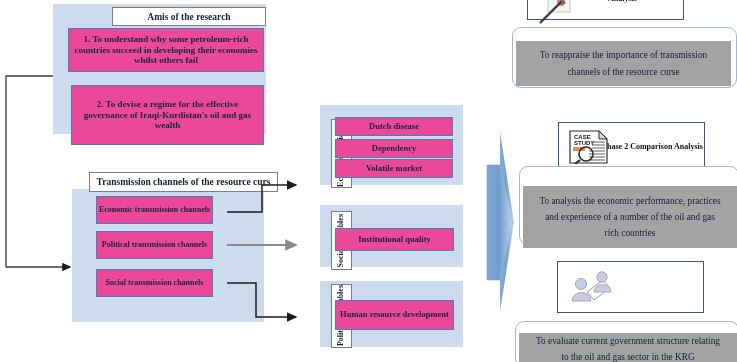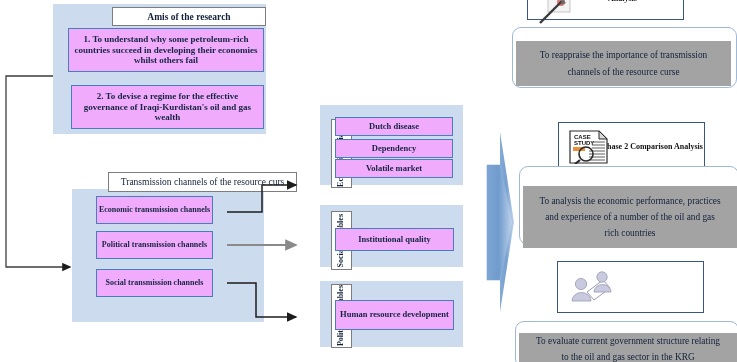--- a/index.html
+++ b/index.html
@@ -2,36 +2,36 @@
 <html><head>
 <meta charset="utf-8">
 <style>
   html,body{margin:0;padding:0;background:#ffffff;}
   body{width:737px;height:362px;position:relative;overflow:hidden;
        font-family:"Liberation Serif","DejaVu Serif",serif;}
   .abs{position:absolute;}
 
   
   .lightpanel{background:#ccdcee;}
-  .darkbox{background:#f0abfc;border:1px solid #4a7ebb;color:#15243f;
+  .darkbox{background:#ec4899;border:1px solid #4a7ebb;color:#15243f;
            display:flex;align-items:center;justify-content:center;
            text-align:center;font-weight:bold;line-height:1.15;}
   .whitebox{background:#ffffff;border:1px solid #7d7d7d;color:#12203a;
             display:flex;align-items:center;justify-content:center;
             text-align:center;margin-left:28px;}
 
   
   #aims-panel{left:53px;top:4px;width:213px;height:130px;}
   #aims-title{left:84px;top:7px;width:152px;height:17px;font-size:9.5px;font-weight:bold;}
   #aim-1{left:68px;top:28px;width:196px;height:44px;font-size:9px;padding:0 3px;box-sizing:border-box;}
-  #aim-2{left:71px;top:85px;width:193px;height:44px;font-size:9px;padding:0 3px;box-sizing:border-box;}
+  #aim-2{left:71px;top:85px;width:193px;height:60px;font-size:9px;padding:0 3px;box-sizing:border-box;}
 
   
   #tc-panel{left:72px;top:189px;width:192px;height:133px;}
-  #tc-title{left:80px;top:172px;width:187px;height:18px;font-size:9.5px;font-weight:normal;}
+  #tc-title{left:61px;top:172px;width:187px;height:18px;font-size:9.5px;font-weight:bold;}
   .tc-item{width:115px;height:26px;font-size:8px;left:96px;}
   #tc-econ{top:196px;}
   #tc-pol{top:231px;}
   #tc-soc{top:269px;}
 
   
   .vpanel{left:320px;}
   #vp-econ{top:105px;width:143px;height:80px;}
   #vp-soc{top:205px;width:143px;height:62px;}
   #vp-pol{top:281px;width:143px;height:66px;}

